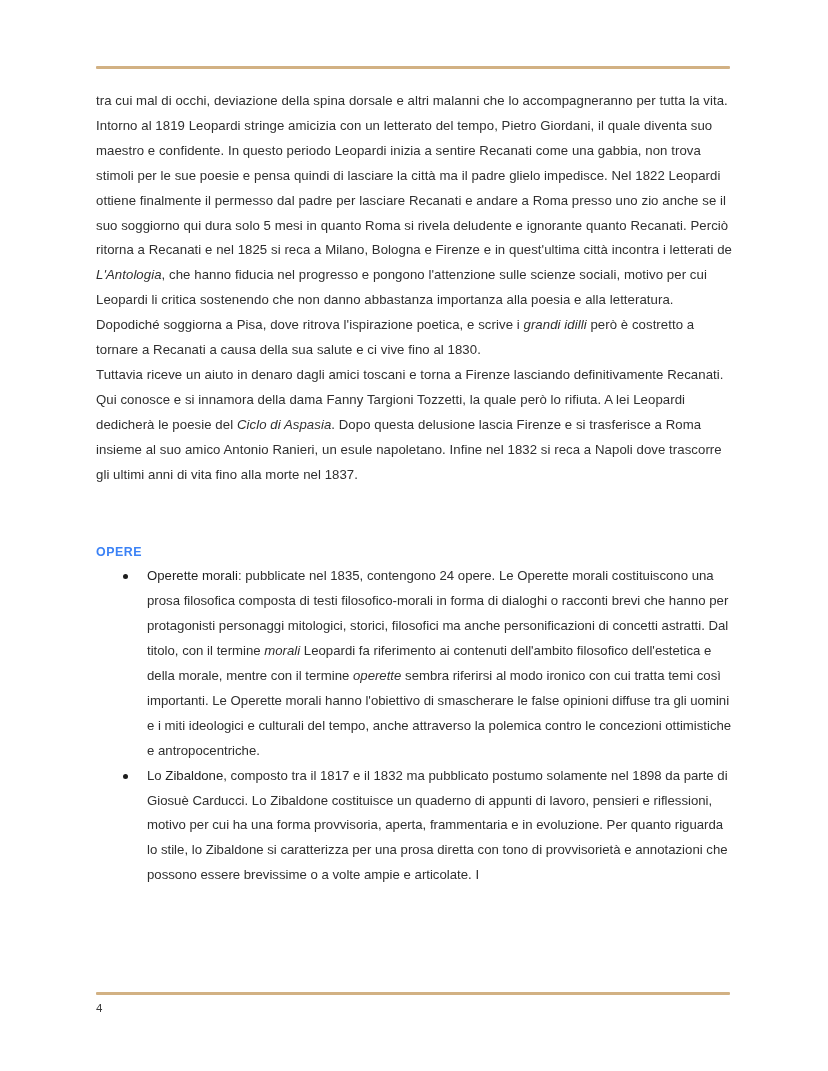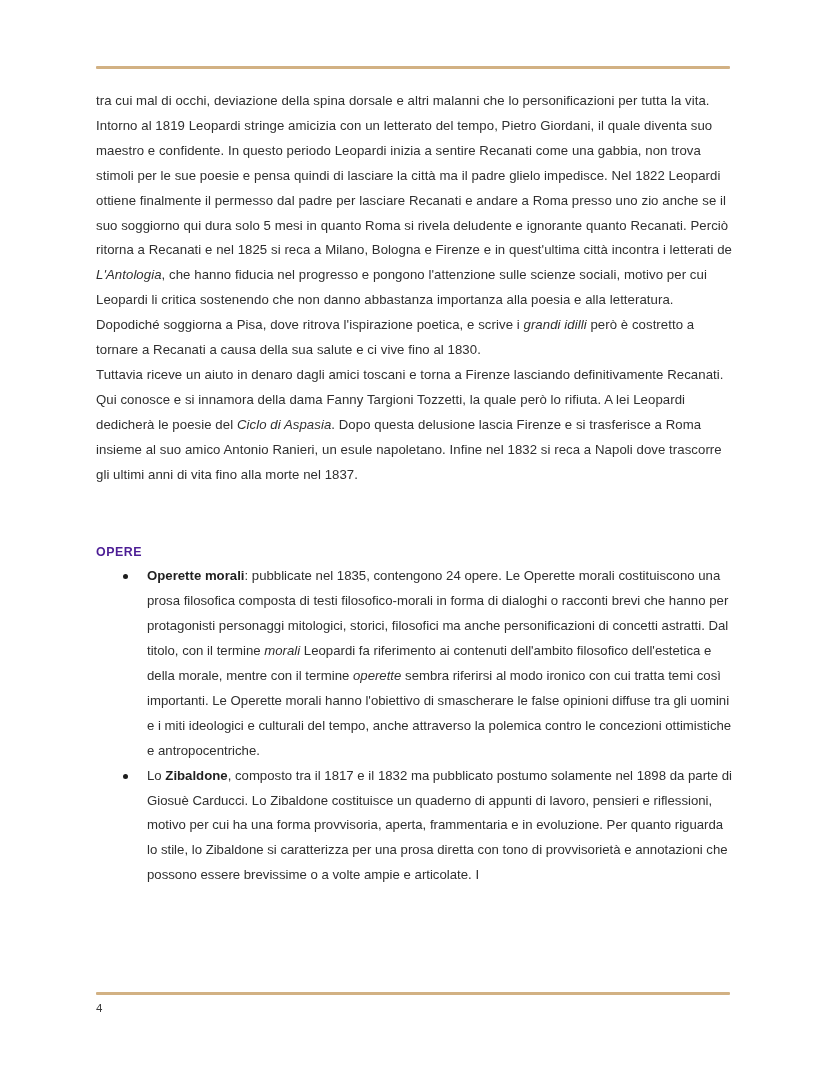--- a/index.html
+++ b/index.html
@@ -50,21 +50,21 @@
     line-height: 24.9px;
     color: #2f2f2f;
     text-align: left;
     letter-spacing: 0.005em;
   }
 
   .section-title {
     margin: 0;
     font-size: 12.4px;
     font-weight: bold;
-    color: #4c1d95;
+    color: #3b82f6;
     letter-spacing: 0.045em;
     line-height: 24.9px;
   }
 
   .spacer-block { height: 52px; }
 
   ul.bullets {
     margin: 0;
     padding: 0;
     list-style: none;
@@ -80,42 +80,42 @@
   ul.bullets > li .bullet-dot {
     position: absolute;
     left: 27px;
     top: 10px;
     width: 5px;
     height: 5px;
     border-radius: 50%;
     background: #1d1d1d;
   }
 
-  b, strong { font-weight: bold; color: #1f1f1f; }
+  b, strong { font-weight: normal; color: #1f1f1f; }
   i, em { }
 
   .page-number {
     position: absolute;
     left: 96px;
     top: 1000px;
     font-size: 11.5px;
     color: #3a3a3a;
     line-height: 16px;
   }
 </style>
 </head>
 <body>
 
 <div class="page">
 
   <div class="rule rule-top"></div>
 
   <div class="content">
 
-    <p class="para"><span>tra cui mal di occhi, deviazione della spina dorsale e altri malanni che lo personificazioni per tutta la vita.</span></p>
+    <p class="para"><span>tra cui mal di occhi, deviazione della spina dorsale e altri malanni che lo accompagneranno per tutta la vita.</span></p>
 
     <p class="para"><span>Intorno al 1819 Leopardi stringe amicizia con un letterato del tempo, Pietro Giordani, il quale diventa suo maestro e confidente. In questo periodo Leopardi inizia a sentire Recanati come una gabbia, non trova stimoli per le sue poesie e pensa quindi di lasciare la città ma il padre glielo impedisce. Nel 1822 Leopardi ottiene finalmente il permesso dal padre per lasciare Recanati e andare a Roma presso uno zio anche se il suo soggiorno qui dura solo 5 mesi in quanto Roma si rivela deludente e ignorante quanto Recanati. Perciò ritorna a Recanati e nel 1825 si reca a Milano, Bologna e Firenze e in quest'ultima città incontra i letterati de </span><em>L'Antologia</em><span>, che hanno fiducia nel progresso e pongono l'attenzione sulle scienze sociali, motivo per cui Leopardi li critica sostenendo che non danno abbastanza importanza alla poesia e alla letteratura. Dopodiché soggiorna a Pisa, dove ritrova l'ispirazione poetica, e scrive i </span><em>grandi idilli</em><span> però è costretto a tornare a Recanati a causa della sua salute e ci vive fino al 1830.</span></p>
 
     <p class="para"><span>Tuttavia riceve un aiuto in denaro dagli amici toscani e torna a Firenze lasciando definitivamente Recanati. Qui conosce e si innamora della dama Fanny Targioni Tozzetti, la quale però lo rifiuta. A lei Leopardi dedicherà le poesie del </span><em>Ciclo di Aspasia</em><span>. Dopo questa delusione lascia Firenze e si trasferisce a Roma insieme al suo amico Antonio Ranieri, un esule napoletano. Infine nel 1832 si reca a Napoli dove trascorre gli ultimi anni di vita fino alla morte nel 1837.</span></p>
 
     <div class="spacer-block"></div>
 
     <h2 class="section-title">OPERE</h2>
 
 

